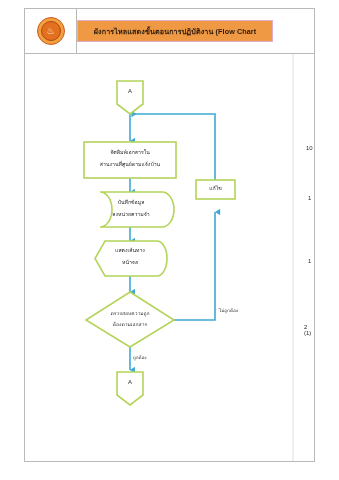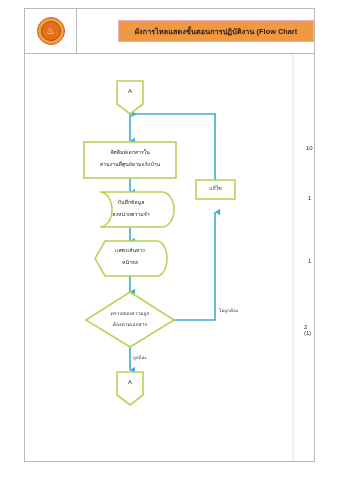--- a/index.html
+++ b/index.html
@@ -47,21 +47,21 @@
     display: flex;
     align-items: center;
     justify-content: center;
     flex: 0 0 auto;
   }
   #title-cell {
     flex: 1 1 auto;
     height: 44px;
     display: flex;
     align-items: center;
-    justify-content: flex-end;
+    justify-content: flex-start;
   }
   #title-band {
     background: #ef9944;
     border: 1px solid #e3accb;
     width: 196px;
     height: 22px;
     display: flex;
     align-items: center;
     justify-content: center;
     box-sizing: border-box;

